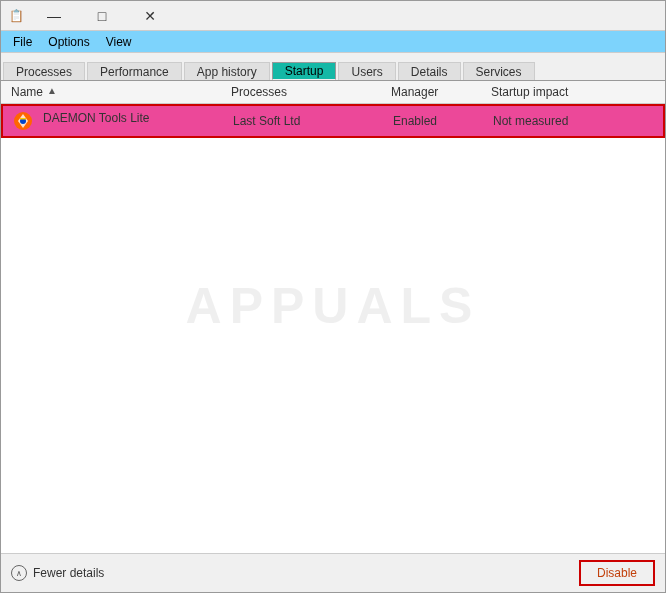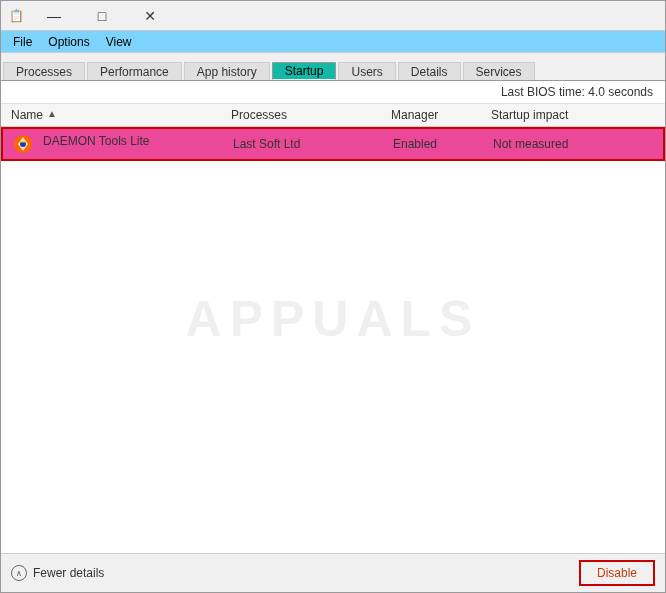--- a/index.html
+++ b/index.html
@@ -282,24 +282,20 @@
     <div class="tab">Performance</div>
     <div class="tab">App history</div>
     <div class="tab active">Startup</div>
     <div class="tab">Users</div>
     <div class="tab">Details</div>
     <div class="tab">Services</div>
   </div>
 
   <div class="content-area">
 
-    <div class="bios-time-bar">
-      <span>Last BIOS time:</span>&nbsp;
-      <span>4.0 seconds</span>
-    </div>
 
     <div class="table-header">
       <div class="col-name">
         <span>Name</span>
         <span class="sort-arrow">▲</span>
       </div>
       <div class="col-publisher">Processes</div>
       <div class="col-status">Manager</div>
       <div class="col-impact">Startup impact</div>
     </div>

